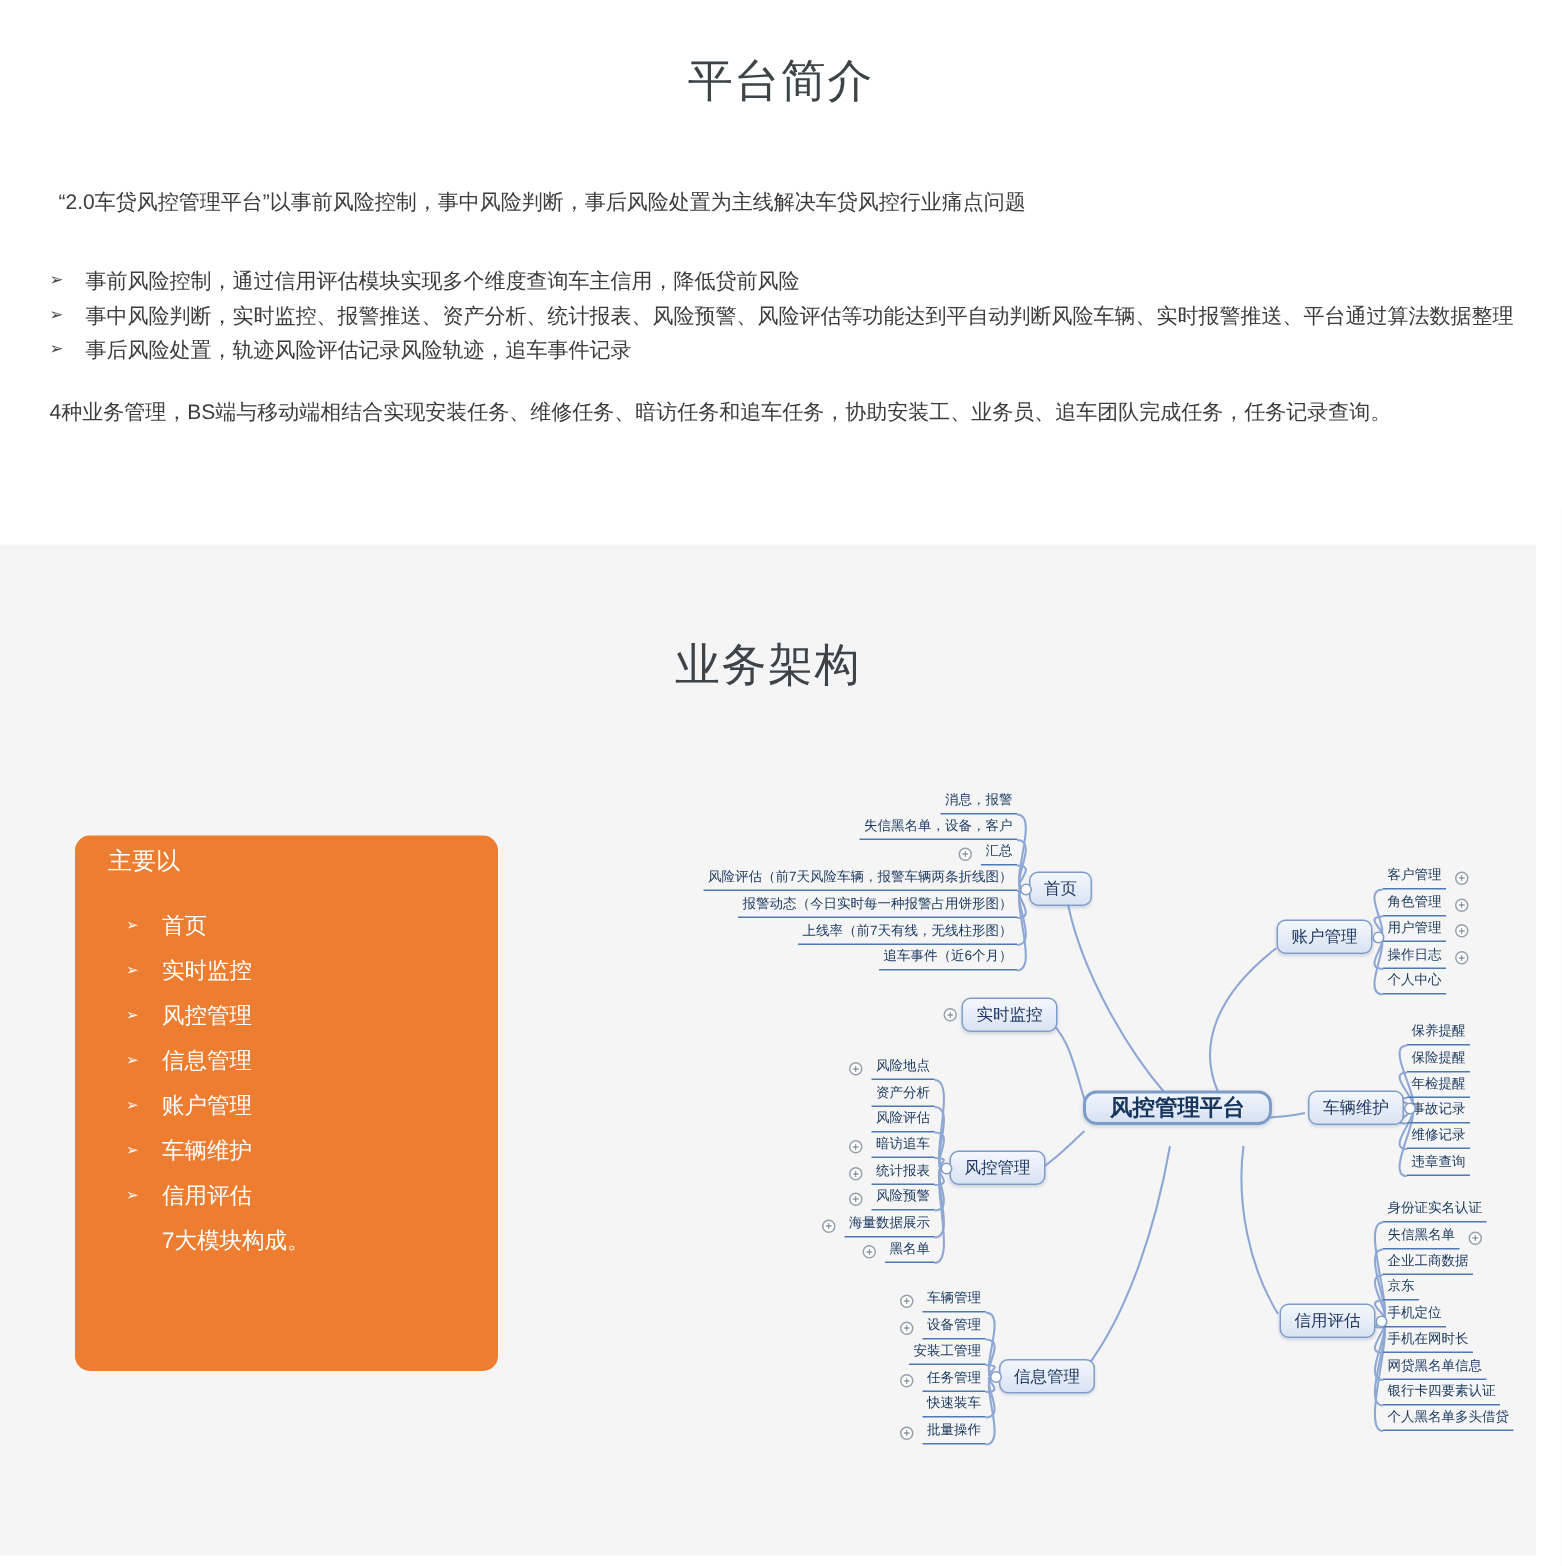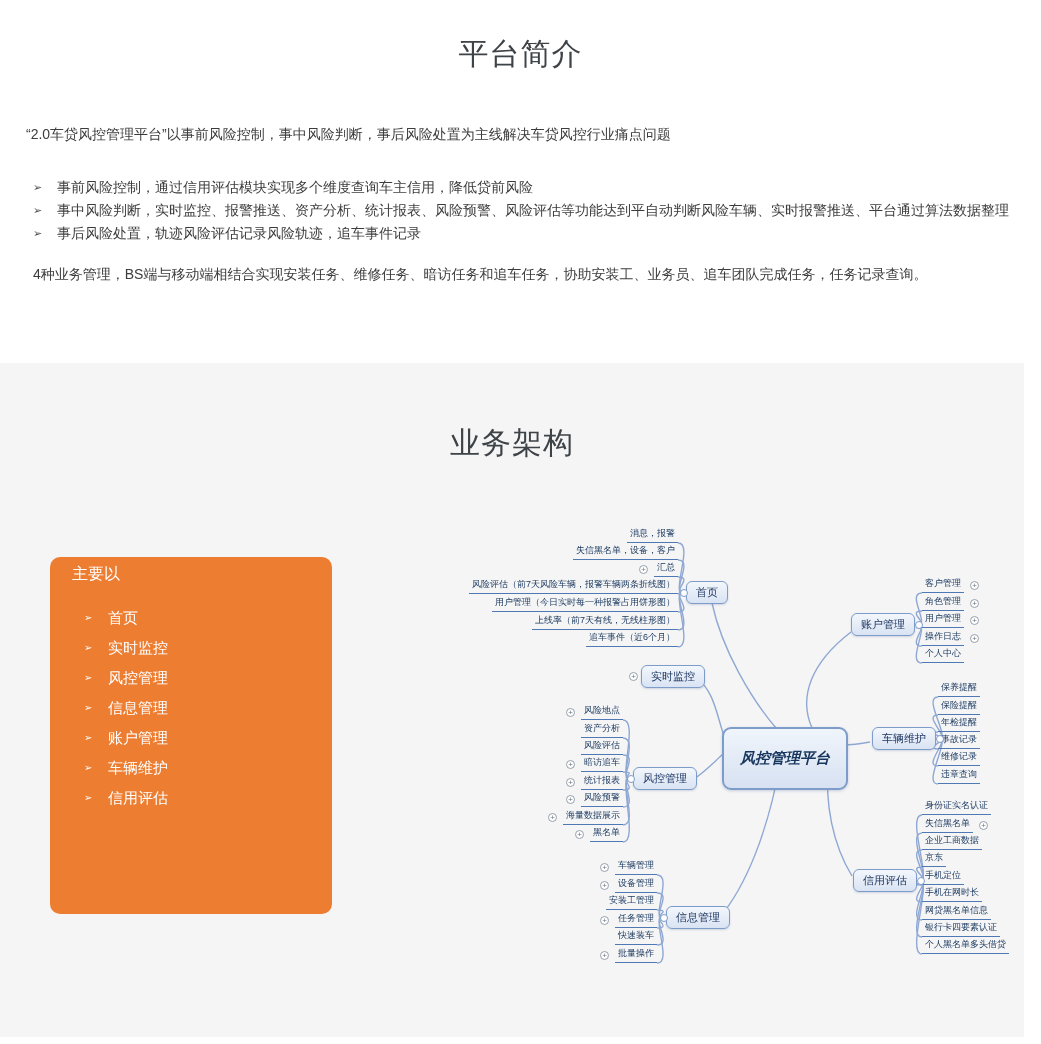--- a/index.html
+++ b/index.html
@@ -1,21 +1,21 @@
 <!DOCTYPE html>
 <html><head>
 <meta charset="utf-8">
 <style>
   html,body{margin:0;padding:0;background:#fff;}
   #page{position:relative;width:1041px;height:1044px;background:#ffffff;overflow:hidden;
         font-family:"Liberation Sans",sans-serif;color:#3c3c3c;}
   
   .intro-title{position:absolute;top:34px;left:0;width:100%;text-align:center;
                font-size:30px;font-weight:400;color:#3e4347;letter-spacing:1px;}
-  .lead{position:absolute;left:26px;top:126px;font-size:14px;color:#3c3c3c;white-space:nowrap;}
+  .lead{position:absolute;left:39px;top:126px;font-size:14px;color:#3c3c3c;white-space:nowrap;}
   .bullet-list{position:absolute;left:33px;top:176px;}
   .bullet-row{display:flex;align-items:flex-start;line-height:23px;font-size:14px;color:#3c3c3c;white-space:nowrap;}
   .bullet-arrow{font-size:11px;color:#4a4a4a;width:24px;flex:0 0 24px;line-height:23px;}
   .intro-footer{position:absolute;left:33px;top:266px;font-size:14px;color:#3c3c3c;white-space:nowrap;}
   
   .gray-section{position:absolute;left:0;top:363px;width:1024px;height:674px;background:#f5f5f6;}
   .arch-title{position:absolute;top:60px;left:0;width:100%;text-align:center;
               font-size:30px;font-weight:400;color:#3e4347;letter-spacing:1px;}
   
   .orange-card{position:absolute;left:50px;top:194px;width:282px;height:357px;
@@ -25,23 +25,23 @@
   .card-list{margin:18px 0 0 0;padding-left:34px;}
   .card-row{display:flex;align-items:center;line-height:30px;font-size:15px;}
   .card-arrow{font-size:10px;width:24px;flex:0 0 24px;color:#fff;}
   .card-footer{margin-left:58px;line-height:30px;font-size:15px;}
   
   #map-lines{position:absolute;left:0;top:0;width:1041px;height:1044px;pointer-events:none;}
   #map-lines path{stroke:#8FA8D3;stroke-width:1.4;fill:none;}
   .mm-node{position:absolute;padding:3px 9px;font-size:11px;color:#1F3864;white-space:nowrap;
            background:linear-gradient(#F3F7FC,#D9E3F3);border:1.3px solid #7E9CC9;border-radius:6px;
            box-shadow:0 1px 2px rgba(90,110,150,.25);}
-  .mm-root{position:absolute;padding:20px 16px;font-size:15px;font-weight:bold;color:#17365D;white-space:nowrap;
+  .mm-root{position:absolute;padding:0 16px;font-size:15px;font-weight:bold;color:#17365D;white-space:nowrap;
            background:linear-gradient(#F0F5FB,#D7E1F2);border:2px solid #7E9CC9;border-radius:9px;
-           box-shadow:0 1px 3px rgba(90,110,150,.3);font-style:italic;}
+           box-shadow:0 1px 3px rgba(90,110,150,.3);}
   .leaf{position:absolute;display:flex;align-items:center;gap:6px;font-size:9px;color:#17365D;white-space:nowrap;}
   .leaf-text{padding:0 3px 2px;border-bottom:1.4px solid #4F79B5;}
   .plus-icon{display:inline-block;width:9px;height:9px;box-sizing:border-box;border:1px solid #97A0AC;
              border-radius:50%;background:#fff;color:#6b7480;font-size:8px;line-height:7px;text-align:center;flex:0 0 9px;}
   .conn-dot{position:absolute;width:6px;height:6px;border:1.2px solid #7E9CC9;border-radius:50%;background:#fff;}
 </style>
 </head>
 <body>
 
 <div id="page">
@@ -94,20 +94,21 @@
         </div>
         <div class="card-row">
           <span class="card-arrow">➢</span>
           <span>车辆维护</span>
         </div>
         <div class="card-row">
           <span class="card-arrow">➢</span>
           <span>信用评估</span>
         </div>
       </div>
+      <div class="card-footer">7大模块构成。</div>
     </div>
   </div>
 
   <svg id="map-lines" xmlns="http://www.w3.org/2000/svg">
     <path d="M 712 603 C 722 650, 752 700, 776 728"></path>
     <path d="M 851 632 C 812 662, 798 696, 812 728"></path>
     <path d="M 697 678 C 714 692, 716 712, 724 736"></path>
     <path d="M 870 742 C 860 744, 852 745, 842 745"></path>
     <path d="M 694 779 C 706 771, 714 762, 723 754"></path>
     <path d="M 852 876 C 833 845, 824 802, 829 764"></path>
@@ -174,21 +175,21 @@
       <span class="leaf-text">失信黑名单，设备，客户</span>
     </div>
   <div class="leaf" style="right:363px;top:561px;">
       <span class="plus-icon">+</span>
       <span class="leaf-text">汇总</span>
     </div>
   <div class="leaf" style="right:363px;top:578px;">
       <span class="leaf-text">风险评估（前7天风险车辆，报警车辆两条折线图）</span>
     </div>
   <div class="leaf" style="right:363px;top:596px;">
-      <span class="leaf-text">用户管理（今日实时每一种报警占用饼形图）</span>
+      <span class="leaf-text">报警动态（今日实时每一种报警占用饼形图）</span>
     </div>
   <div class="leaf" style="right:363px;top:614px;">
       <span class="leaf-text">上线率（前7天有线，无线柱形图）</span>
     </div>
   <div class="leaf" style="right:363px;top:631px;">
       <span class="leaf-text">追车事件（近6个月）</span>
     </div>
 
   <div class="leaf" style="left:922px;top:577px;">
       <span class="leaf-text">客户管理</span>

